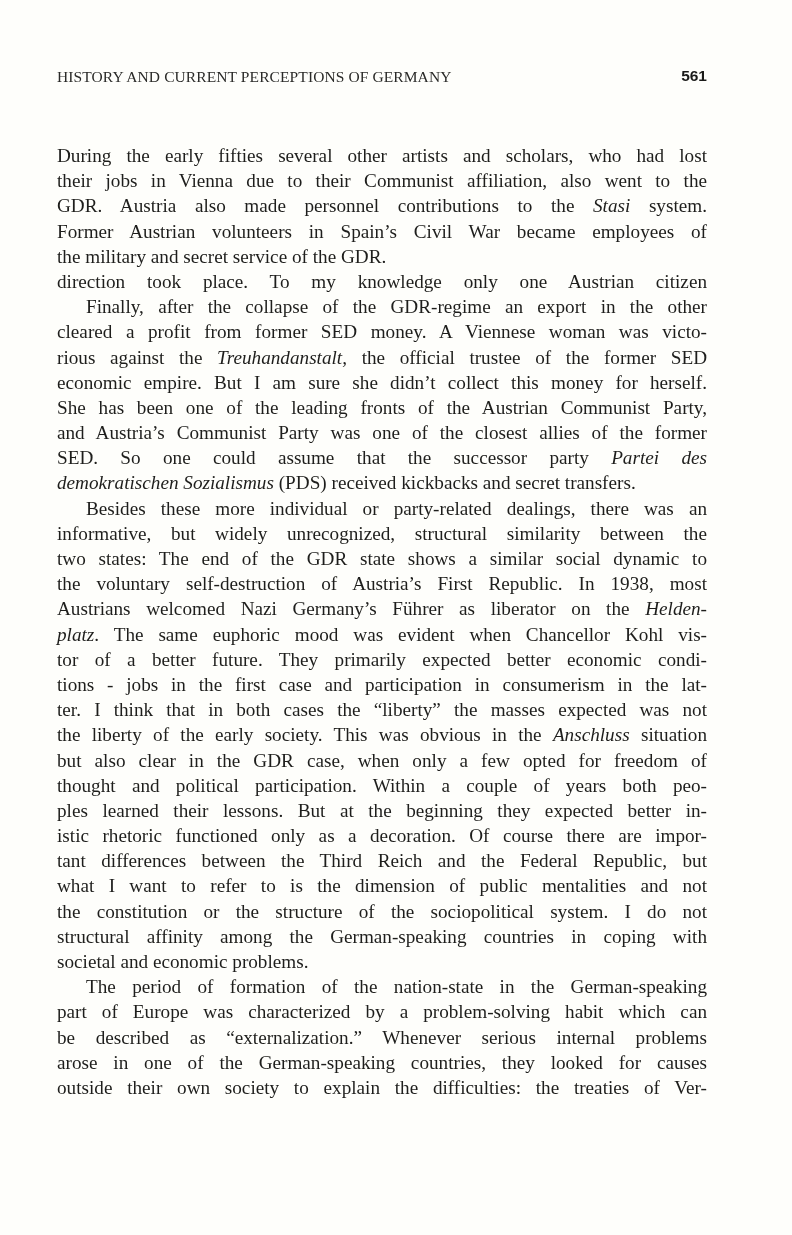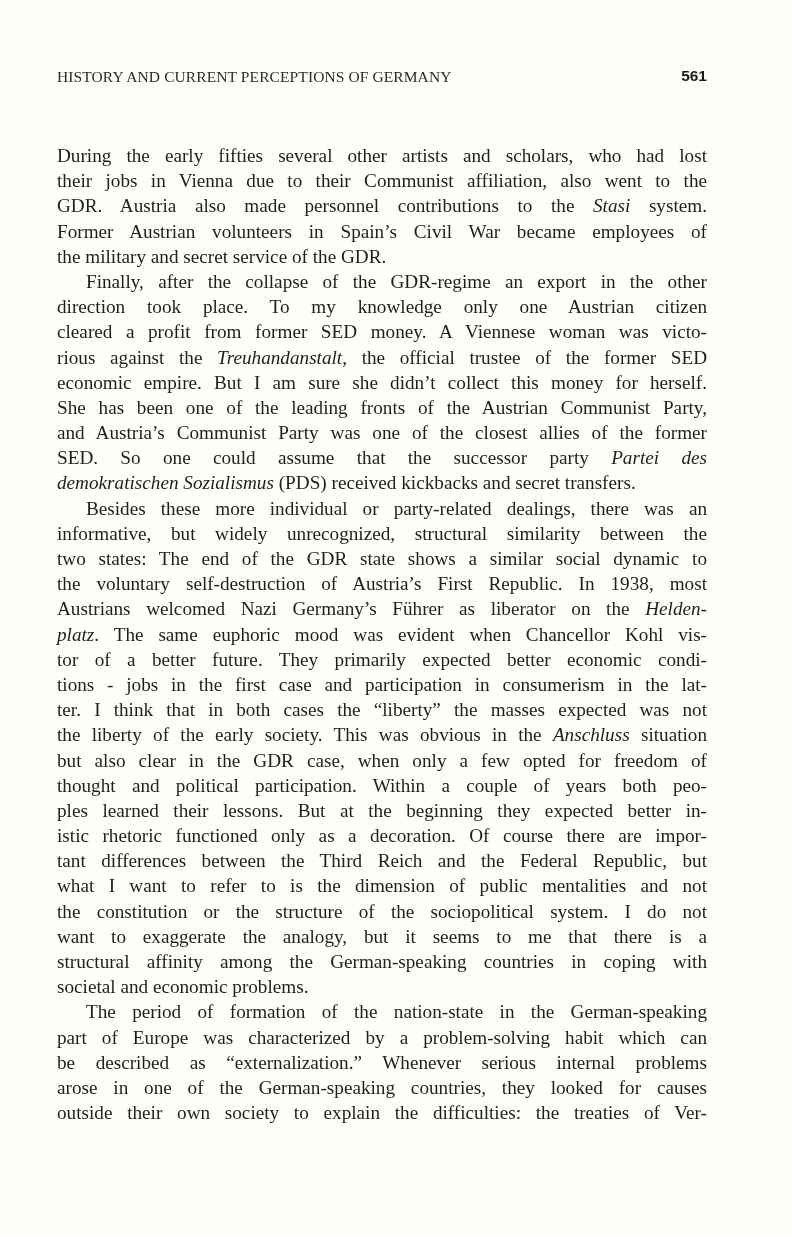--- a/index.html
+++ b/index.html
@@ -95,22 +95,22 @@
 
   <div class="body-text" id="body-text">
       <div class="para-block">
         <span class="line"><span class="line-inner"><span>During the early fifties several other artists and scholars, who had lost</span></span></span>
         <span class="line"><span class="line-inner"><span>their jobs in Vienna due to their Communist affiliation, also went to the</span></span></span>
         <span class="line"><span class="line-inner"><span>GDR. Austria also made personnel contributions to the </span><span class="it">Stasi</span><span> system.</span></span></span>
         <span class="line"><span class="line-inner"><span>Former Austrian volunteers in Spain’s Civil War became employees of</span></span></span>
         <span class="line last"><span class="line-inner"><span>the military and secret service of the GDR.</span></span></span>
       </div>
       <div class="para-block">
+        <span class="line"><span class="line-inner"><span>direction took place. To my knowledge only one Austrian citizen</span></span></span>
         <span class="line indent"><span class="line-inner"><span>Finally, after the collapse of the GDR-regime an export in the other</span></span></span>
-        <span class="line"><span class="line-inner"><span>direction took place. To my knowledge only one Austrian citizen</span></span></span>
         <span class="line"><span class="line-inner"><span>cleared a profit from former SED money. A Viennese woman was victo-</span></span></span>
         <span class="line"><span class="line-inner"><span>rious against the </span><span class="it">Treuhandanstalt,</span><span> the official trustee of the former SED</span></span></span>
         <span class="line"><span class="line-inner"><span>economic empire. But I am sure she didn’t collect this money for herself.</span></span></span>
         <span class="line"><span class="line-inner"><span>She has been one of the leading fronts of the Austrian Communist Party,</span></span></span>
         <span class="line"><span class="line-inner"><span>and Austria’s Communist Party was one of the closest allies of the former</span></span></span>
         <span class="line"><span class="line-inner"><span>SED. So one could assume that the successor party </span><span class="it">Partei des</span></span></span>
         <span class="line last"><span class="line-inner"><span class="it">demokratischen Sozialismus</span><span> (PDS) received kickbacks and secret transfers.</span></span></span>
       </div>
       <div class="para-block">
         <span class="line indent"><span class="line-inner"><span>Besides these more individual or party-related dealings, there was an</span></span></span>
@@ -123,21 +123,20 @@
         <span class="line"><span class="line-inner"><span>tions - jobs in the first case and participation in consumerism in the lat-</span></span></span>
         <span class="line"><span class="line-inner"><span>ter. I think that in both cases the “liberty” the masses expected was not</span></span></span>
         <span class="line"><span class="line-inner"><span>the liberty of the early society. This was obvious in the </span><span class="it">Anschluss</span><span> situation</span></span></span>
         <span class="line"><span class="line-inner"><span>but also clear in the GDR case, when only a few opted for freedom of</span></span></span>
         <span class="line"><span class="line-inner"><span>thought and political participation. Within a couple of years both peo-</span></span></span>
         <span class="line"><span class="line-inner"><span>ples learned their lessons. But at the beginning they expected better in-</span></span></span>
         <span class="line"><span class="line-inner"><span>istic rhetoric functioned only as a decoration. Of course there are impor-</span></span></span>
         <span class="line"><span class="line-inner"><span>tant differences between the Third Reich and the Federal Republic, but</span></span></span>
         <span class="line"><span class="line-inner"><span>what I want to refer to is the dimension of public mentalities and not</span></span></span>
         <span class="line"><span class="line-inner"><span>the constitution or the structure of the sociopolitical system. I do not</span></span></span>
-        <span class="line"><span class="line-inner"><span>want to exaggerate the analogy, but it seems to me that there is a</span></span></span>
         <span class="line"><span class="line-inner"><span>structural affinity among the German-speaking countries in coping with</span></span></span>
         <span class="line last"><span class="line-inner"><span>societal and economic problems.</span></span></span>
       </div>
       <div class="para-block">
         <span class="line indent"><span class="line-inner"><span>The period of formation of the nation-state in the German-speaking</span></span></span>
         <span class="line"><span class="line-inner"><span>part of Europe was characterized by a problem-solving habit which can</span></span></span>
         <span class="line"><span class="line-inner"><span>be described as “externalization.” Whenever serious internal problems</span></span></span>
         <span class="line"><span class="line-inner"><span>arose in one of the German-speaking countries, they looked for causes</span></span></span>
         <span class="line"><span class="line-inner"><span>outside their own society to explain the difficulties: the treaties of Ver-</span></span></span>
       </div>

